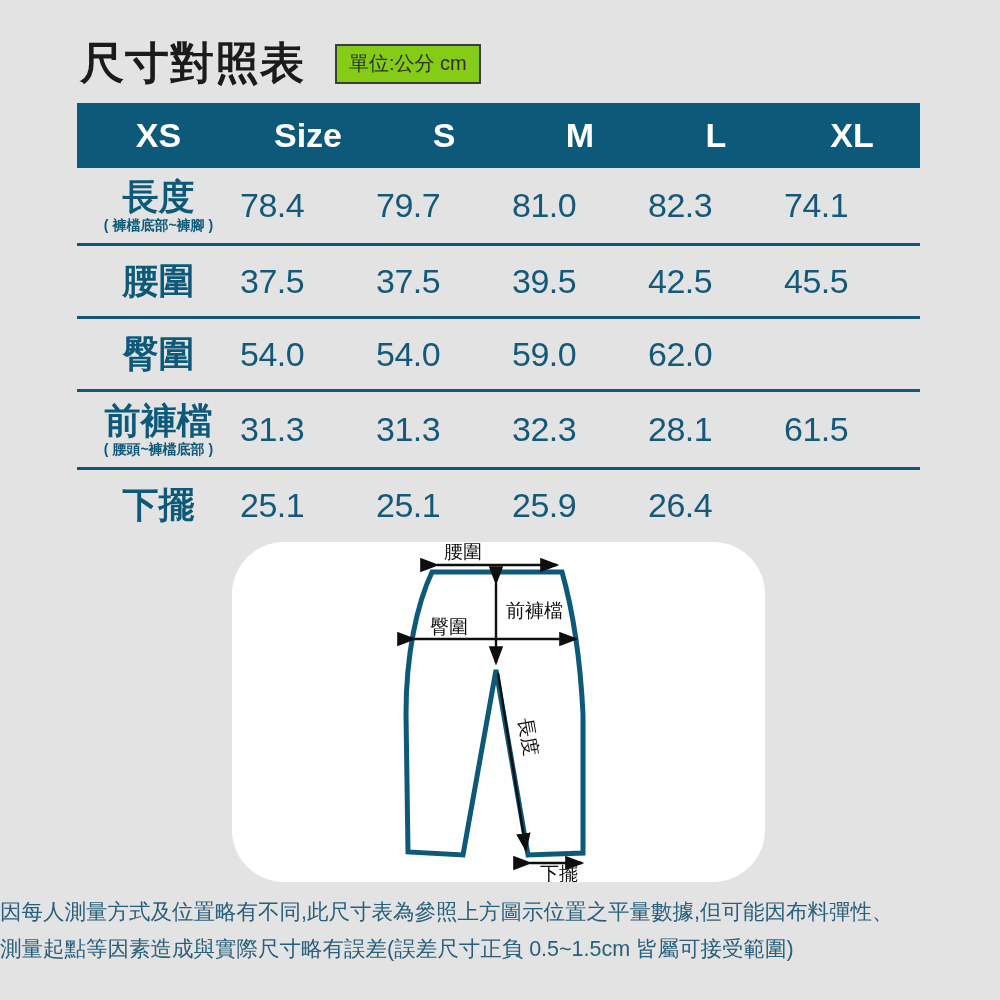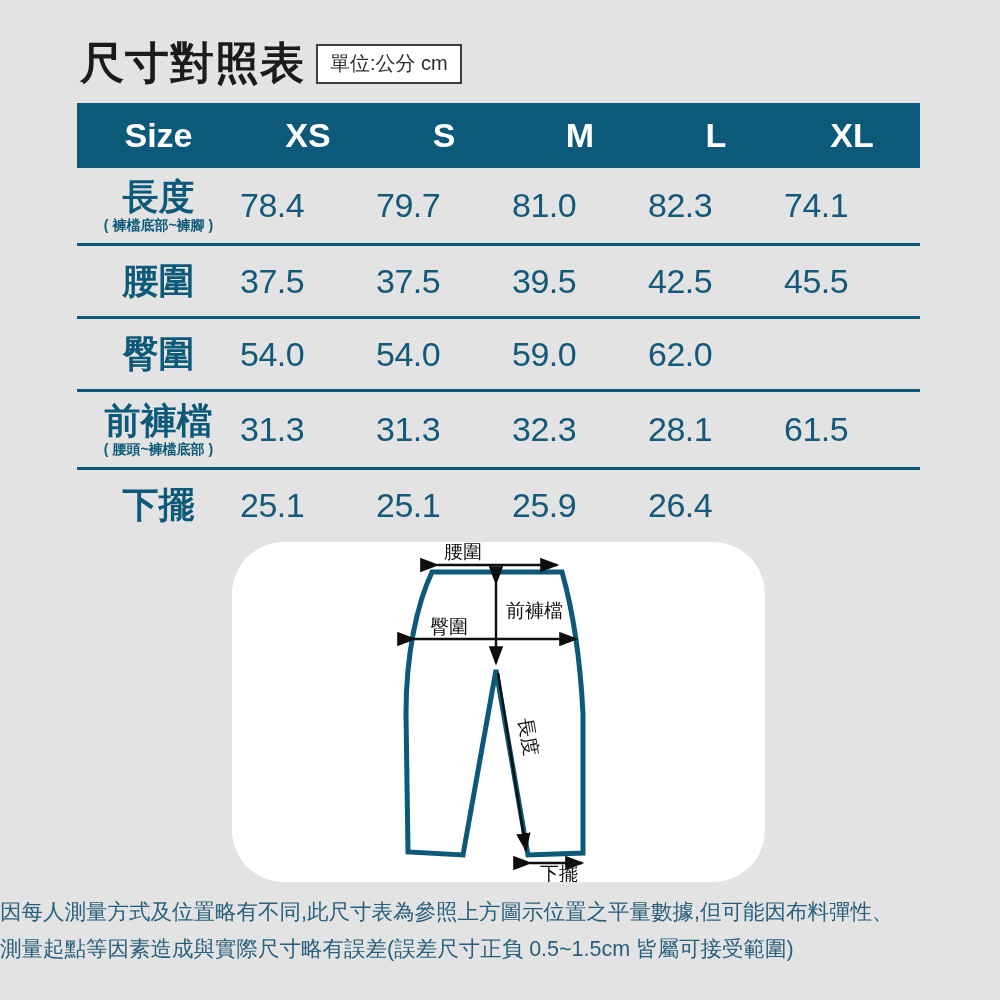--- a/index.html
+++ b/index.html
@@ -5,24 +5,24 @@
   html,body { margin:0; padding:0; }
   body {
     width:1000px; height:1000px;
     background:#e3e3e3;
     font-family:"Liberation Sans", "DejaVu Sans", sans-serif;
     position:relative; overflow:hidden;
   }
   .page { position:absolute; inset:0; }
 
   
-  .header { position:absolute; left:80px; top:34px; display:flex; align-items:center; gap:11px; }
+  .header { position:absolute; left:80px; top:34px; display:flex; align-items:center; gap:30px; }
   .title { font-size:44px; font-weight:900; color:#1b1b1b; letter-spacing:1px; }
   .unit-box {
-    border:2px solid #3d3d3d; background:#ffffff; color:#2e2e2e;
+    border:2px solid #3d3d3d; background:#84cc16; color:#2e2e2e;
     font-size:20px; padding:4px 12px 5px; white-space:nowrap;
   }
 
   
   .size-table { position:absolute; left:77px; top:103px; width:843px; }
   .grid-row { display:grid; grid-template-columns:163px repeat(5,136px); align-items:center; }
   .thead { height:65px; background:#0d597a; color:#ffffff; }
   .thead .hcell { text-align:center; font-size:34px; font-weight:800; }
   .trow { height:70px; border-bottom:3px solid #0d597a; }
   .trow.tall { height:75px; }
@@ -51,22 +51,22 @@
 
 <div class="page">
 
   <div class="header">
     <div class="title">尺寸對照表</div>
     <div class="unit-box">單位:公分 cm</div>
   </div>
 
   <div class="size-table">
     <div class="grid-row thead">
+      <span class="hcell">XS</span>
       <span class="hcell">Size</span>
-      <span class="hcell">XS</span>
       <span class="hcell">S</span>
       <span class="hcell">M</span>
       <span class="hcell">L</span>
       <span class="hcell">XL</span>
     </div>
 
     <div class="grid-row trow tall">
       <div class="rlabel-wrap">
         <span class="rlabel">長度</span>
         <span class="rsub">( 褲檔底部~褲腳 )</span>

